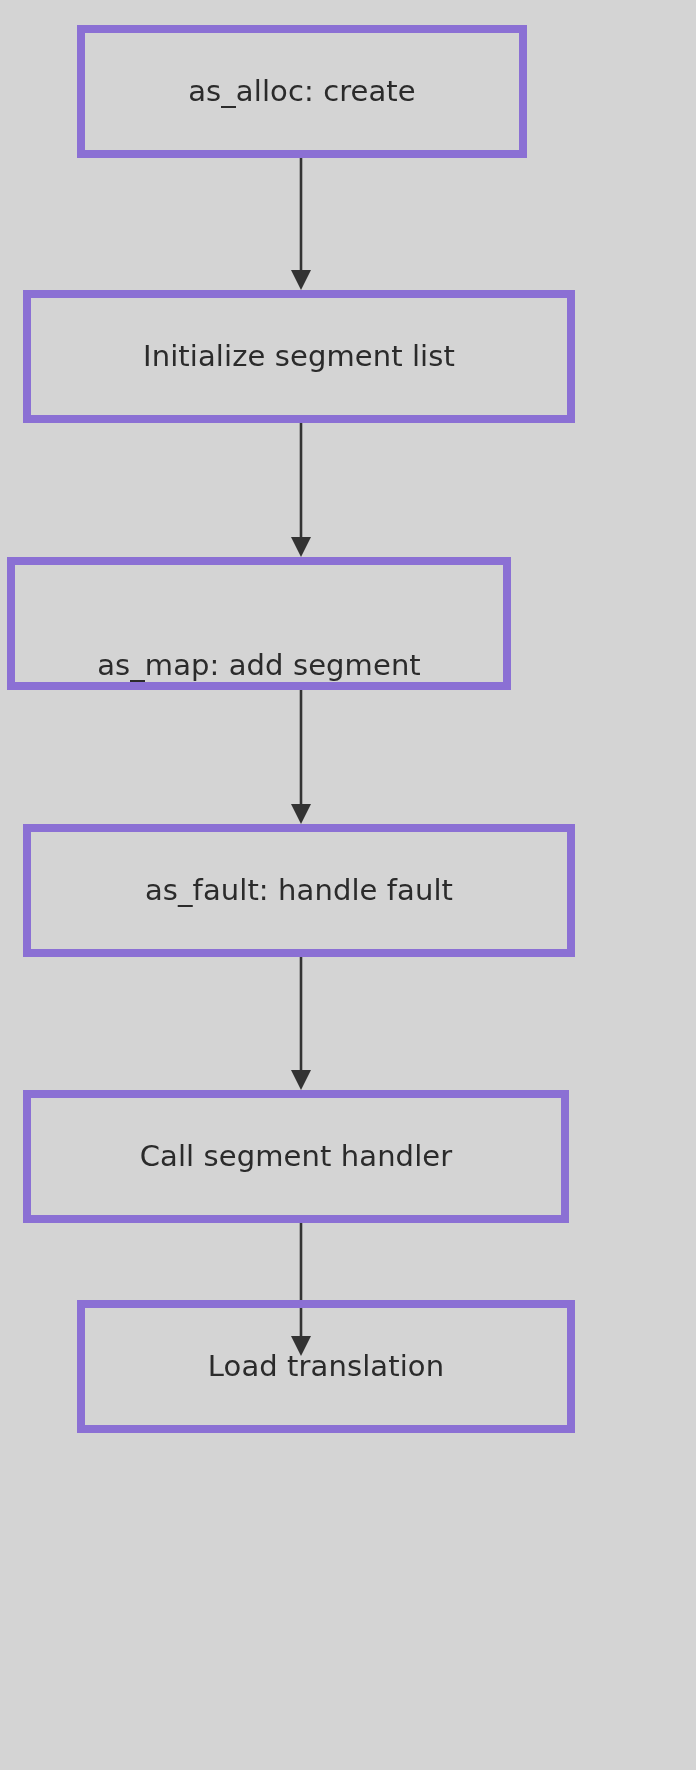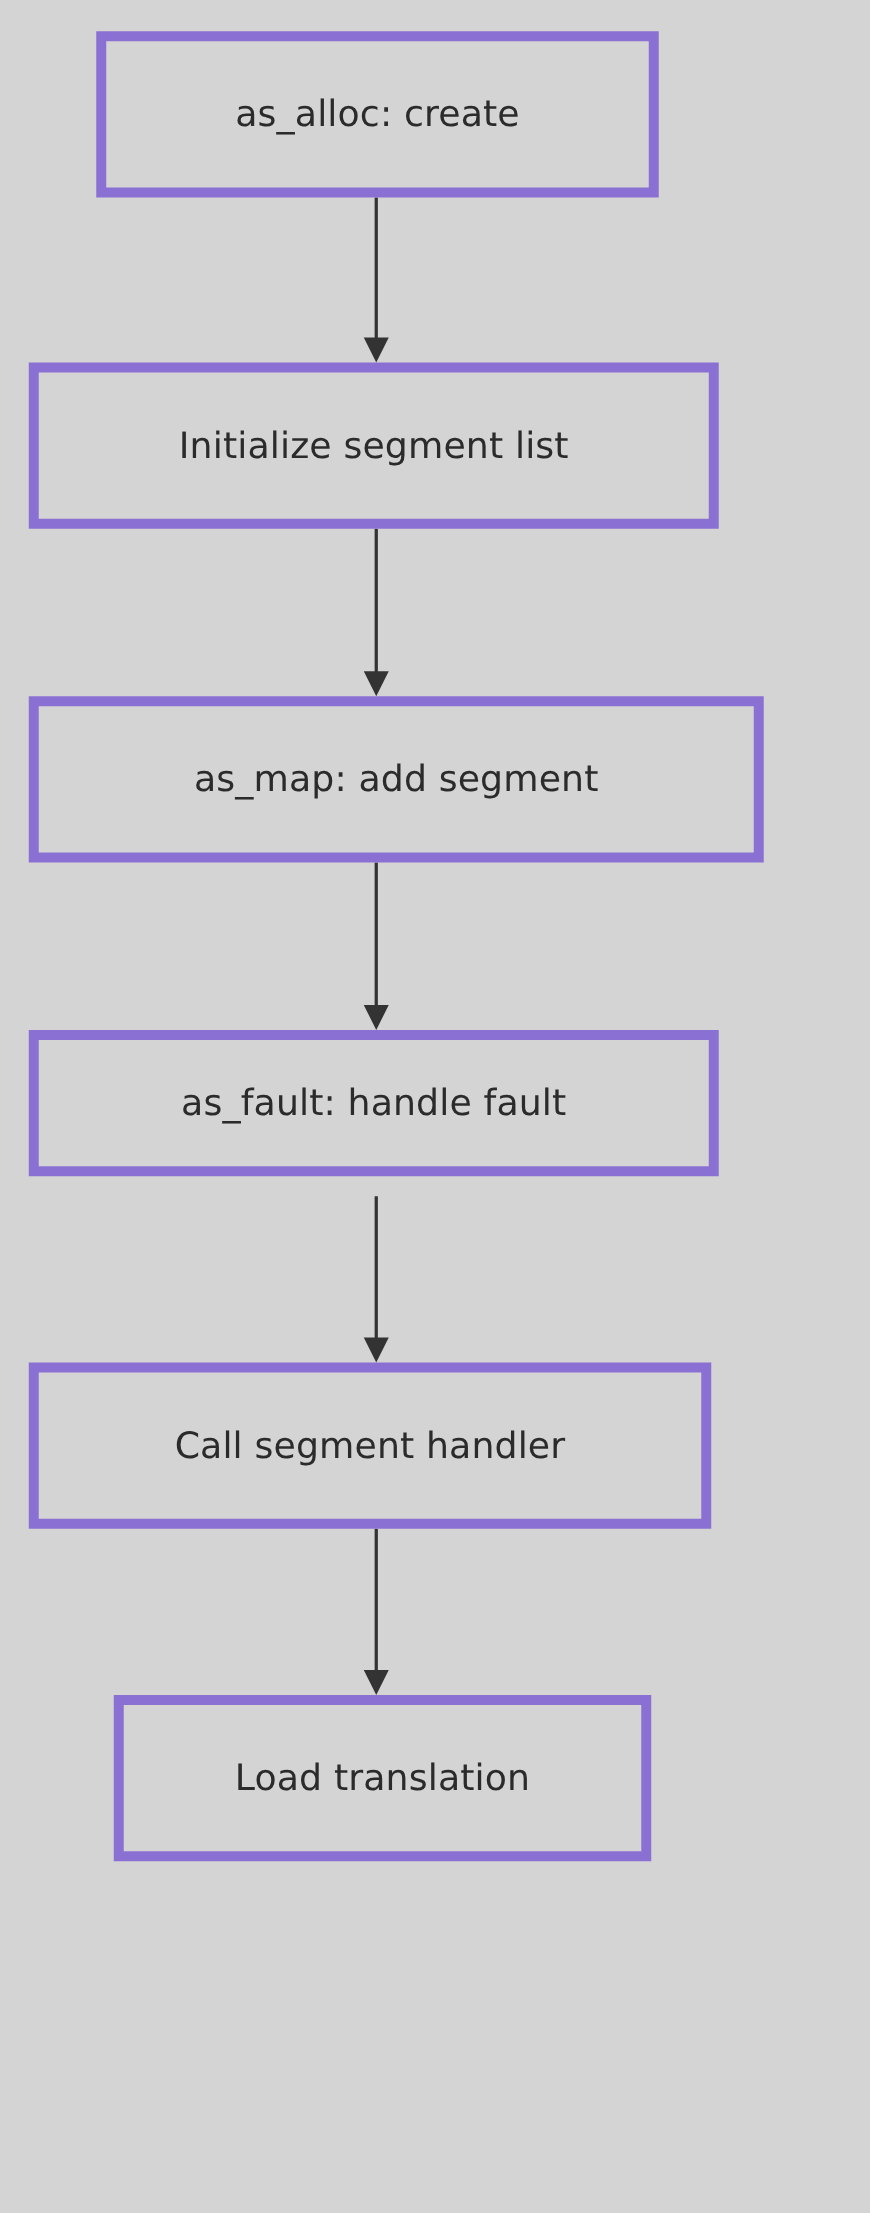--- a/index.html
+++ b/index.html
@@ -82,27 +82,27 @@
       </g>
   </svg>
 
   <div id="nodes-group">
       <div class="node" style="left: 77px; top: 25px; width: 450px; height: 133px; border-color: rgb(139, 112, 212); background: transparent;">
         <span class="node-label" style="color: rgb(43, 43, 43);">as_alloc: create</span>
       </div>
       <div class="node" style="left: 23px; top: 290px; width: 552px; height: 133px; border-color: rgb(139, 112, 212); background: transparent;">
         <span class="node-label" style="color: rgb(43, 43, 43);">Initialize segment list</span>
       </div>
-      <div class="node" style="left: 23px; top: 557px; width: 588px; height: 133px; border-color: rgb(139, 112, 212); background: transparent;">
+      <div class="node" style="left: 7px; top: 557px; width: 504px; height: 133px; border-color: rgb(139, 112, 212); background: transparent; align-items: flex-end;">
         <span class="node-label" style="color: rgb(43, 43, 43);">as_map: add segment</span>
       </div>
-      <div class="node" style="left: 23px; top: 824px; width: 552px; height: 117px; border-color: rgb(139, 112, 212); background: transparent;">
+      <div class="node" style="left: 23px; top: 824px; width: 552px; height: 133px; border-color: rgb(139, 112, 212); background: transparent;">
         <span class="node-label" style="color: rgb(43, 43, 43);">as_fault: handle fault</span>
       </div>
       <div class="node" style="left: 23px; top: 1090px; width: 546px; height: 133px; border-color: rgb(139, 112, 212); background: transparent;">
         <span class="node-label" style="color: rgb(43, 43, 43); text-align: center;">Call segment handler</span>
       </div>
-      <div class="node" style="left: 77px; top: 1356px; width: 430px; height: 133px; border-color: rgb(139, 112, 212); background: transparent; margin-left: 14px;">
+      <div class="node" style="left: 77px; top: 1300px; width: 498px; height: 133px; border-color: rgb(139, 112, 212); background: transparent;">
         <span class="node-label" style="color: rgb(43, 43, 43);">Load translation</span>
       </div>
     </div>
 
 </div>
 
 </body></html>

